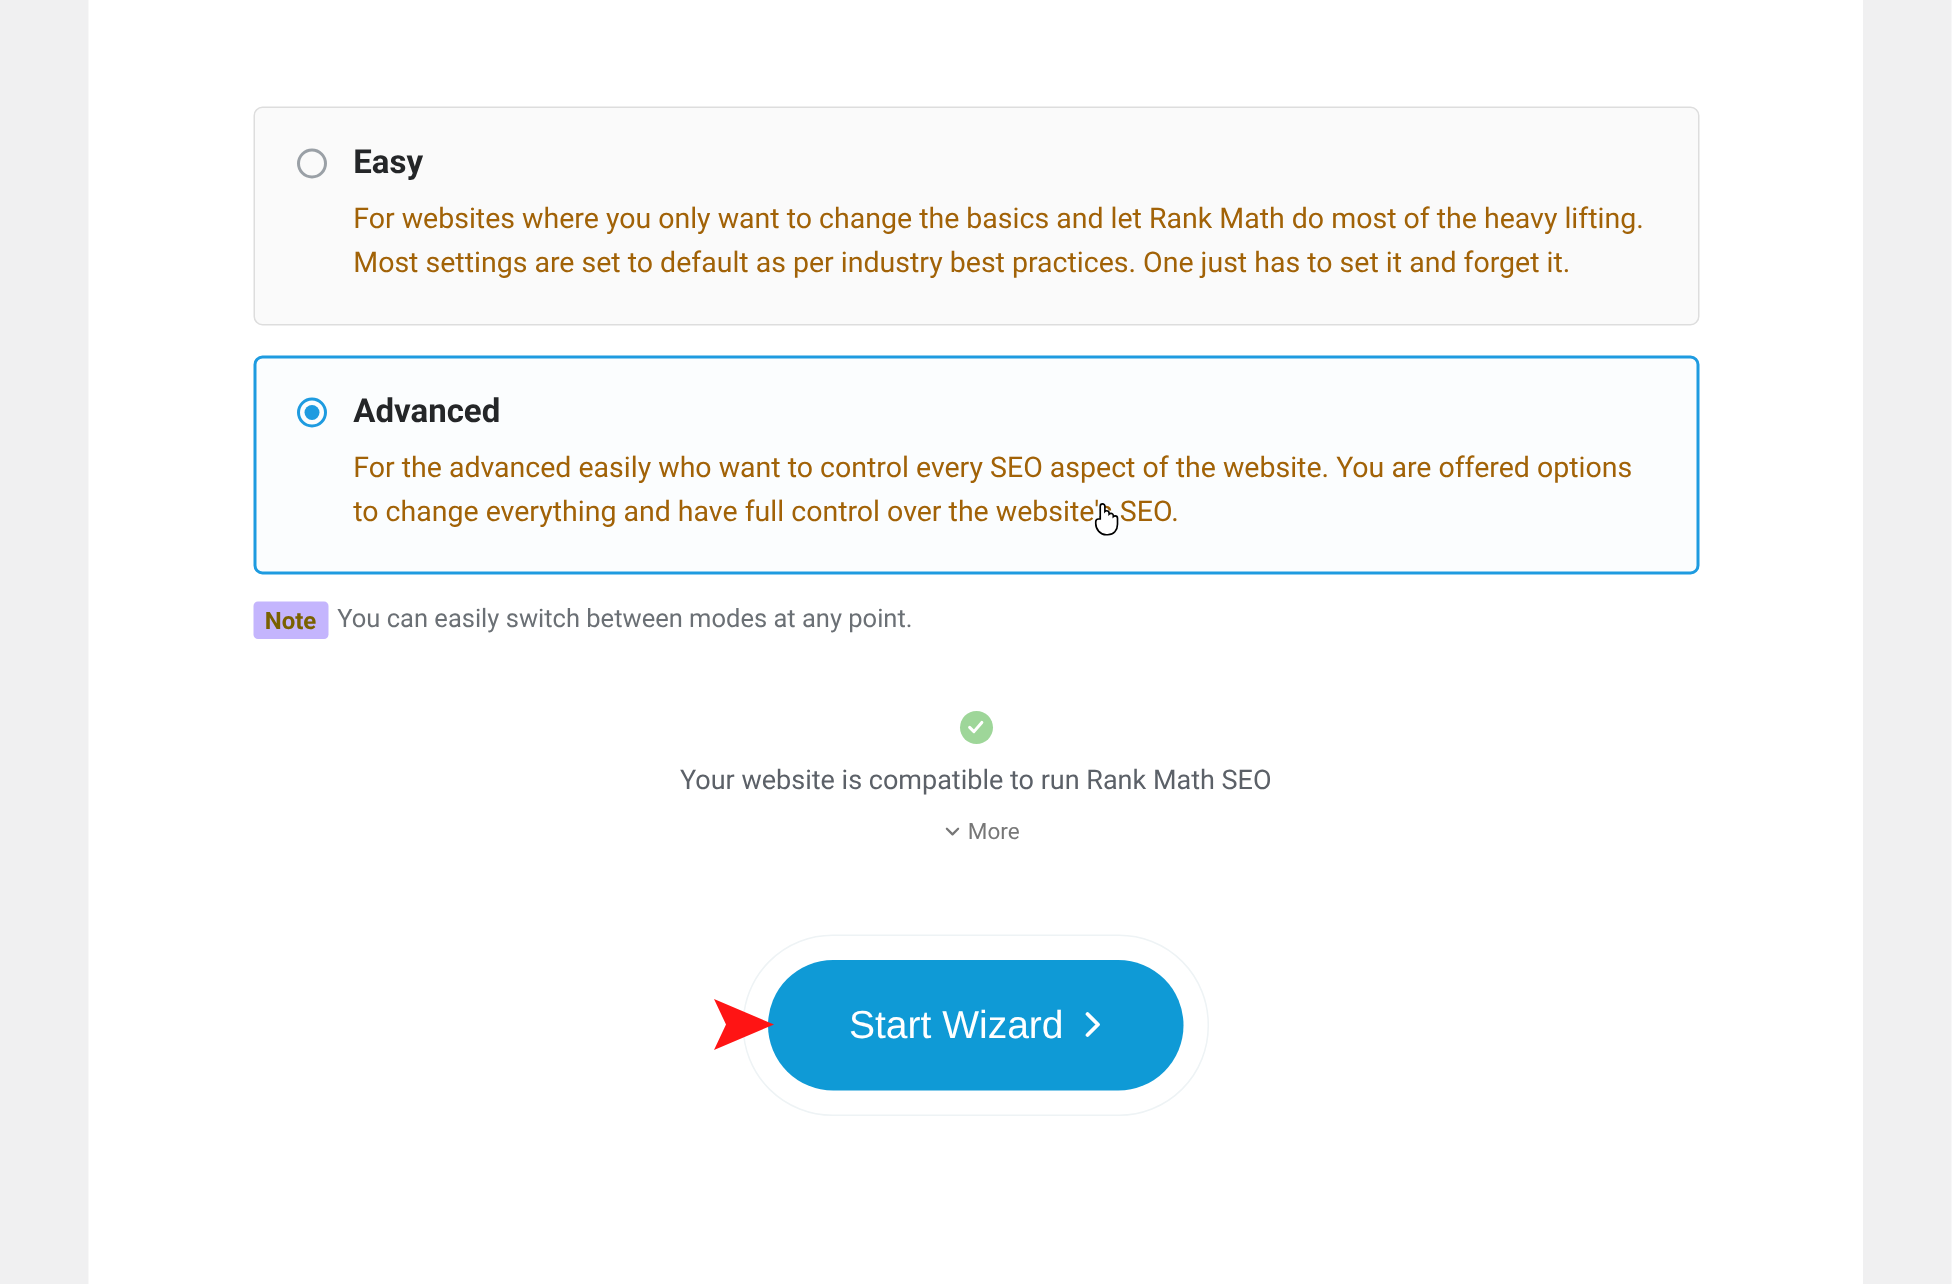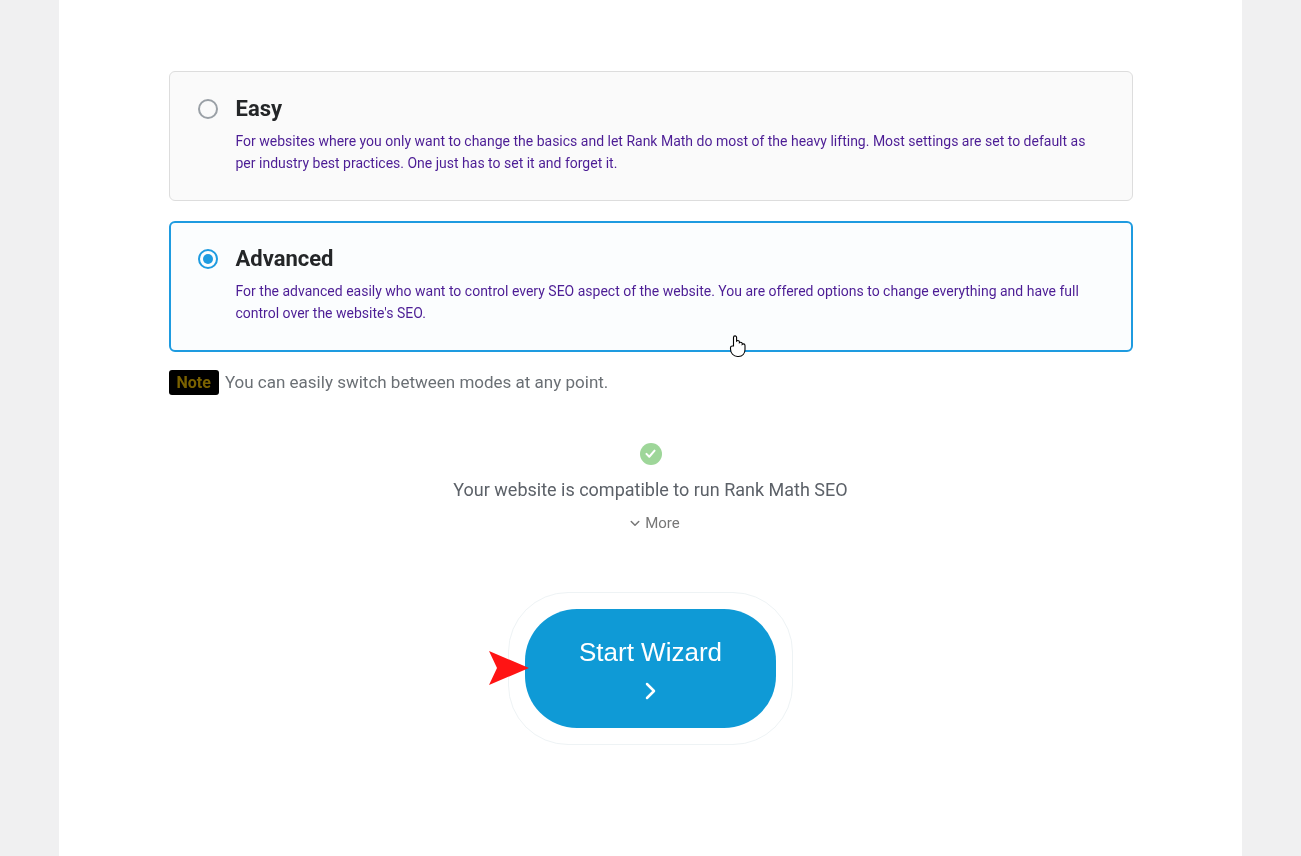--- a/index.html
+++ b/index.html
@@ -81,35 +81,35 @@
     .badge-pro {
       background: #5fb944;
       color: #fff;
       font-size: 12px;
       font-weight: 600;
       padding: 3px 8px;
       border-radius: 3px;
       letter-spacing: 0.5px;
     }
     .mode-desc {
-      font-size: 14px;
+      font-size: 19px;
       line-height: 1.55;
-      color: #4c1d95;
+      color: #a16207;
     }
     .note-row {
       display: flex;
       align-items: center;
       gap: 6px;
       margin-top: -2px;
       margin-bottom: 48px;
       font-size: 17px;
       color: #6b7075;
     }
     .note-badge {
-      background: #000000;
+      background: #c4b5fd;
       color: #7a6100;
       font-weight: 700;
       padding: 3px 8px;
       border-radius: 3px;
       font-size: 16px;
     }
     .compat-row {
       display: flex;
       align-items: center;
       justify-content: center;
@@ -163,21 +163,20 @@
       color: #fff;
       border: none;
       border-radius: 52px;
       padding: 28px 54px;
       font-size: 26px;
       font-weight: 500;
       cursor: pointer;
       display: flex;
       align-items: center;
       gap: 14px;
-      flex-direction: column;
     }
     .cta-button svg {
       width: 12px;
       height: 18px;
     }
     .annotation-arrow {
       position: absolute;
       left: -140px;
       top: 50%;
       transform: translateY(-50%);

